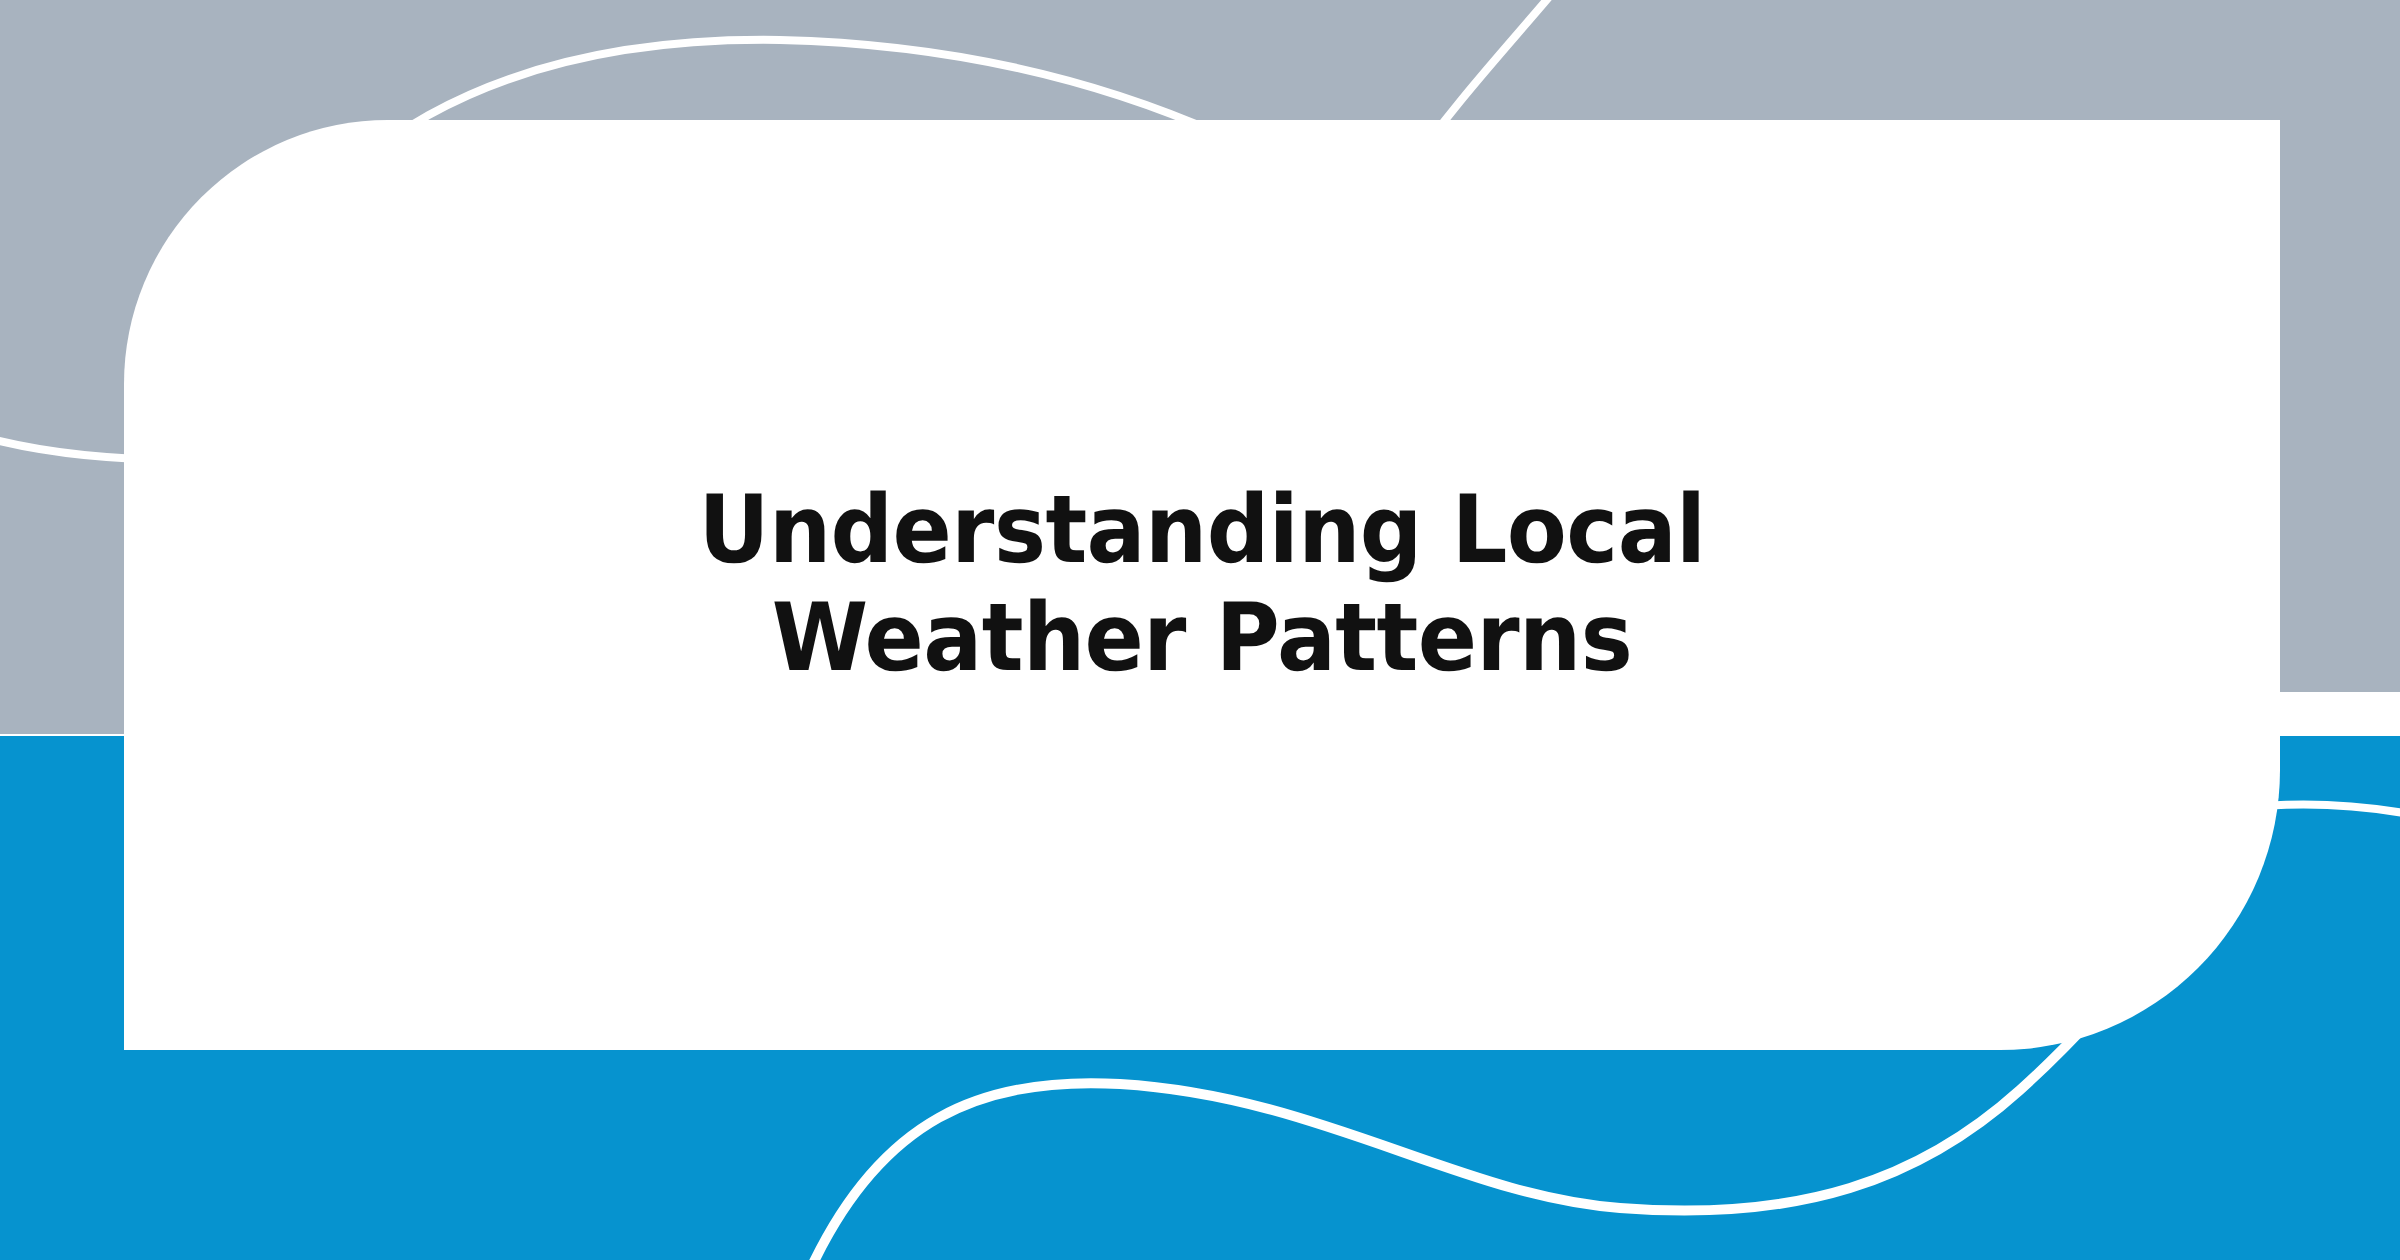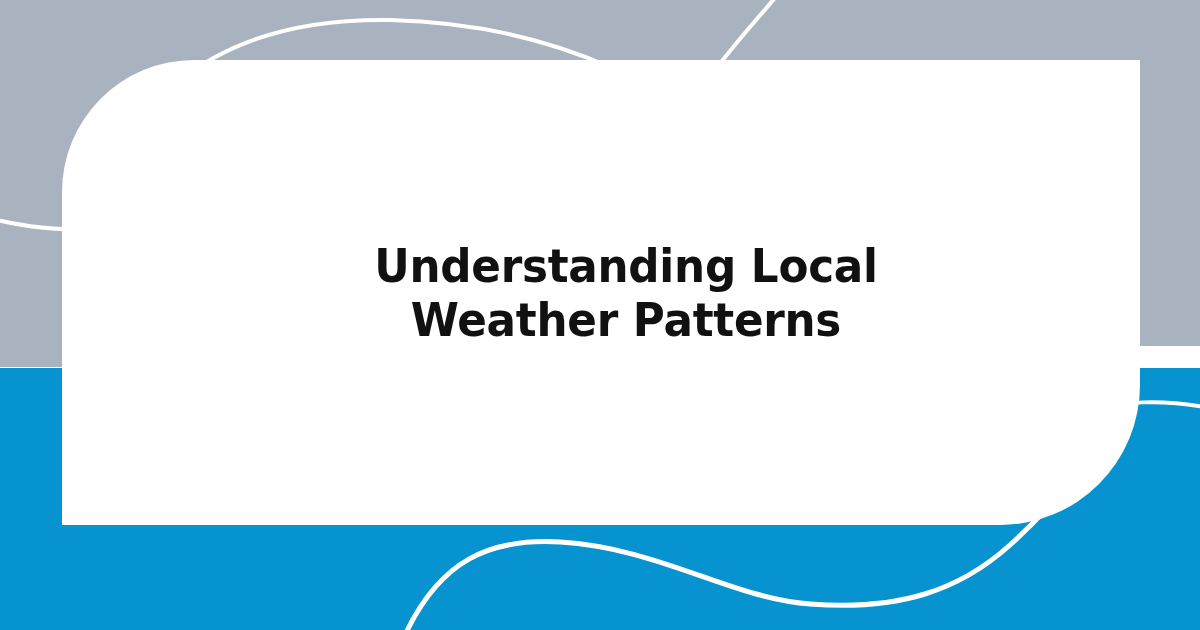--- a/index.html
+++ b/index.html
@@ -65,21 +65,20 @@
     box-sizing: border-box;
   }
 
   .card-inner {
     position: absolute;
     left: 0; top: 0;
     width: 100%; height: 100%;
     display: flex;
     align-items: center;
     justify-content: center;
-    margin-left: 25px;
   }
 
   .title {
     width: 700px;
     margin: 0;
     text-align: center;
     font-family: "DejaVu Sans", sans-serif;
     font-weight: bold;
     font-size: 47px;
     line-height: 1.13;

